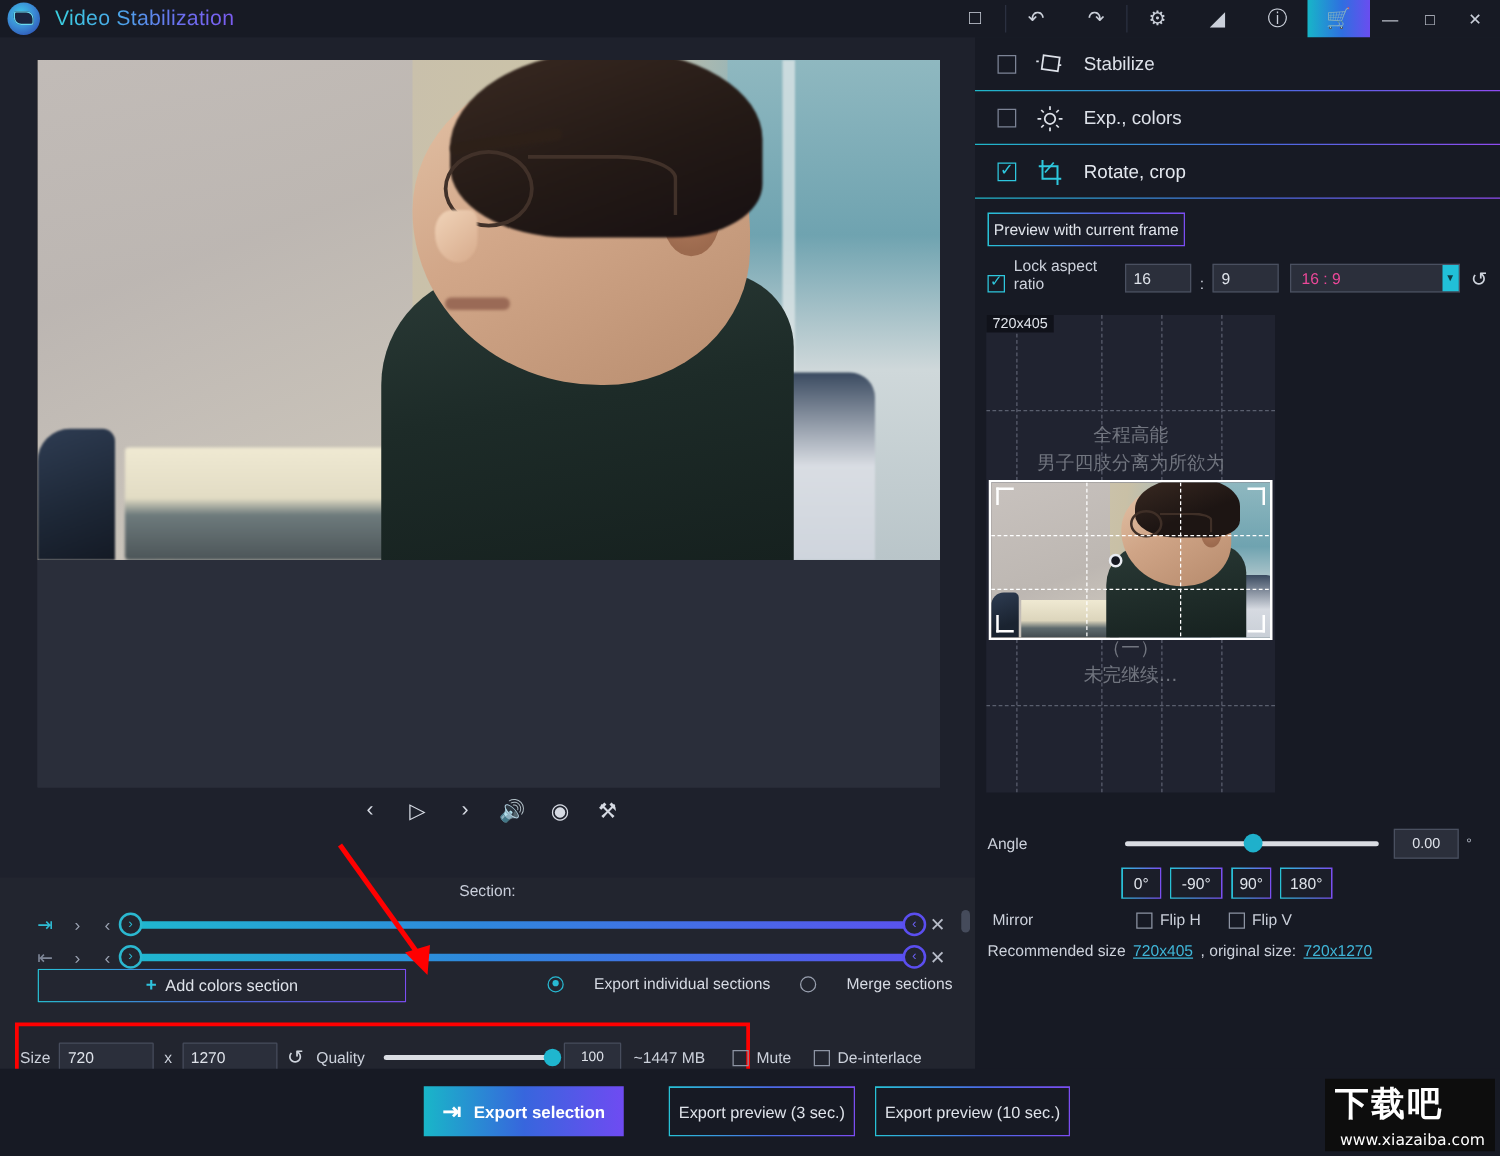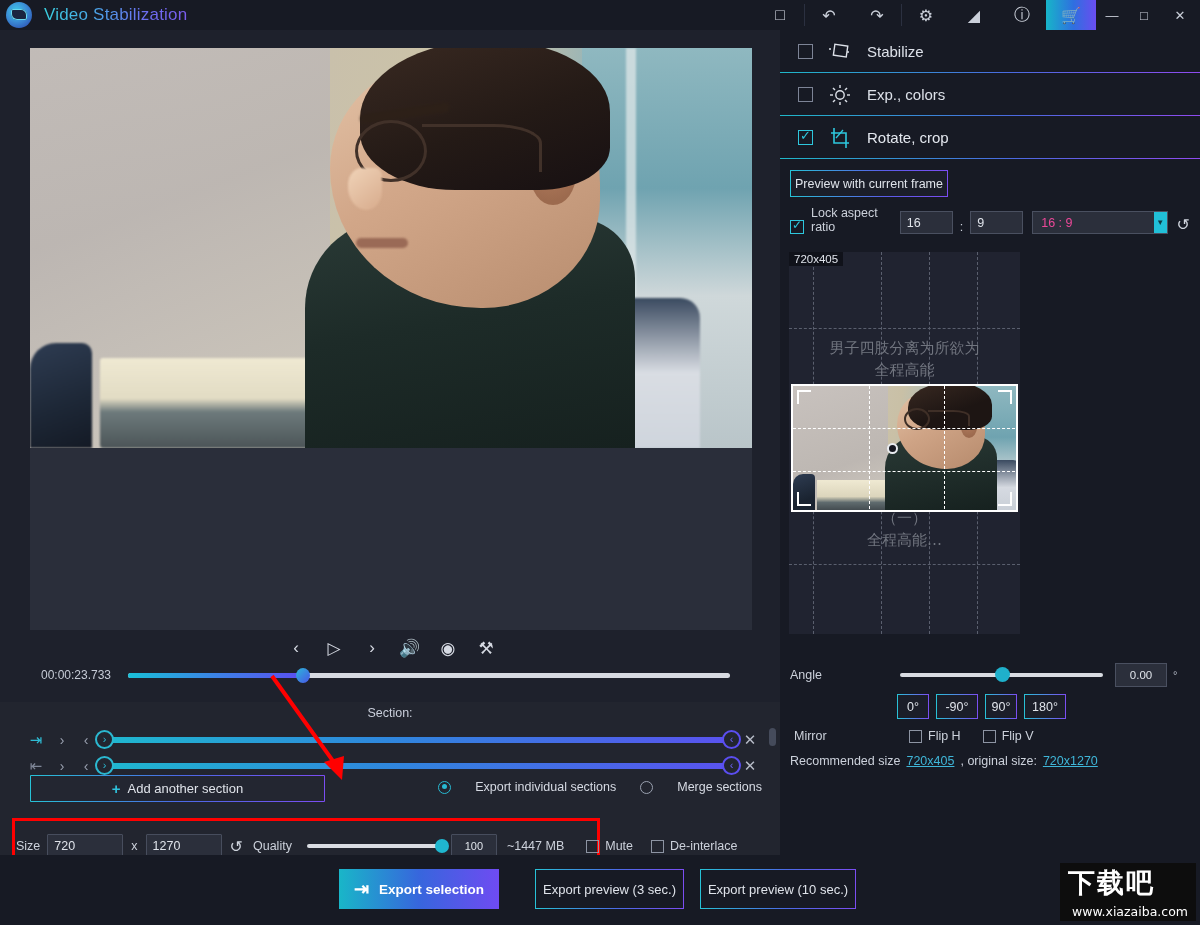--- a/index.html
+++ b/index.html
@@ -306,27 +306,20 @@
 
     <div class="pctrls">
       <div class="pbtn">‹</div>
       <div class="pbtn">▷</div>
       <div class="pbtn">›</div>
       <div class="pbtn">🔊</div>
       <div class="pbtn">◉</div>
       <div class="pbtn">⚒</div>
     </div>
 
-    <div class="tlrow">
-      <div class="tcode">00:00:23.733</div>
-      <div class="tlbar">
-        <div class="tlfill"></div>
-        <div class="tlthumb"></div>
-      </div>
-    </div>
 
     <div class="secpanel">
       <div class="seclabel">Section:</div>
 
       <div class="secrow r1">
         <div class="sec-ico a">⇥</div>
         <div class="sec-chev">›</div>
         <div class="sec-chev">‹</div>
         <div class="sec-track">
           <div class="sec-h-l">›</div>
@@ -344,21 +337,21 @@
           <div class="sec-h-r">‹</div>
         </div>
         <div class="sec-x">✕</div>
       </div>
 
       <div class="sec-scroll"></div>
     </div>
 
     <div class="addbtn">
       <span class="plus">+</span>
-      <span>Add another section</span>
+      <span>Add colors section</span>
     </div>
 
     <div class="radios">
       <span class="radio on"></span>
       <span>Export individual sections</span>
       <span class="radio"></span>
       <span>Merge sections</span>
     </div>
 
     <div class="sizebox"></div>
@@ -453,26 +446,26 @@
 
   <div class="cropwrap">
     <div class="crop-g" style="left:24px"></div>
     <div class="crop-g" style="left:92px"></div>
     <div class="crop-g" style="left:140px"></div>
     <div class="crop-g" style="left:188px"></div>
     <div class="crop-gh" style="top:76px"></div>
     <div class="crop-gh" style="top:312px"></div>
 
     <div class="cn-top">
+      <div>全程高能</div>
       <div>男子四肢分离为所欲为</div>
-      <div>全程高能</div>
     </div>
     <div class="cn-bot">
       <div>（一）</div>
-      <div>全程高能…</div>
+      <div>未完继续…</div>
     </div>
 
     <div class="cropbox">
       <div class="cp-img">
         <div class="cp-wall"></div>
         <div class="cp-left"></div>
         <div class="cp-right"></div>
         <div class="cp-bag"></div>
         <div class="cp-desk"></div>
         <div class="cp-shoulder"></div>

